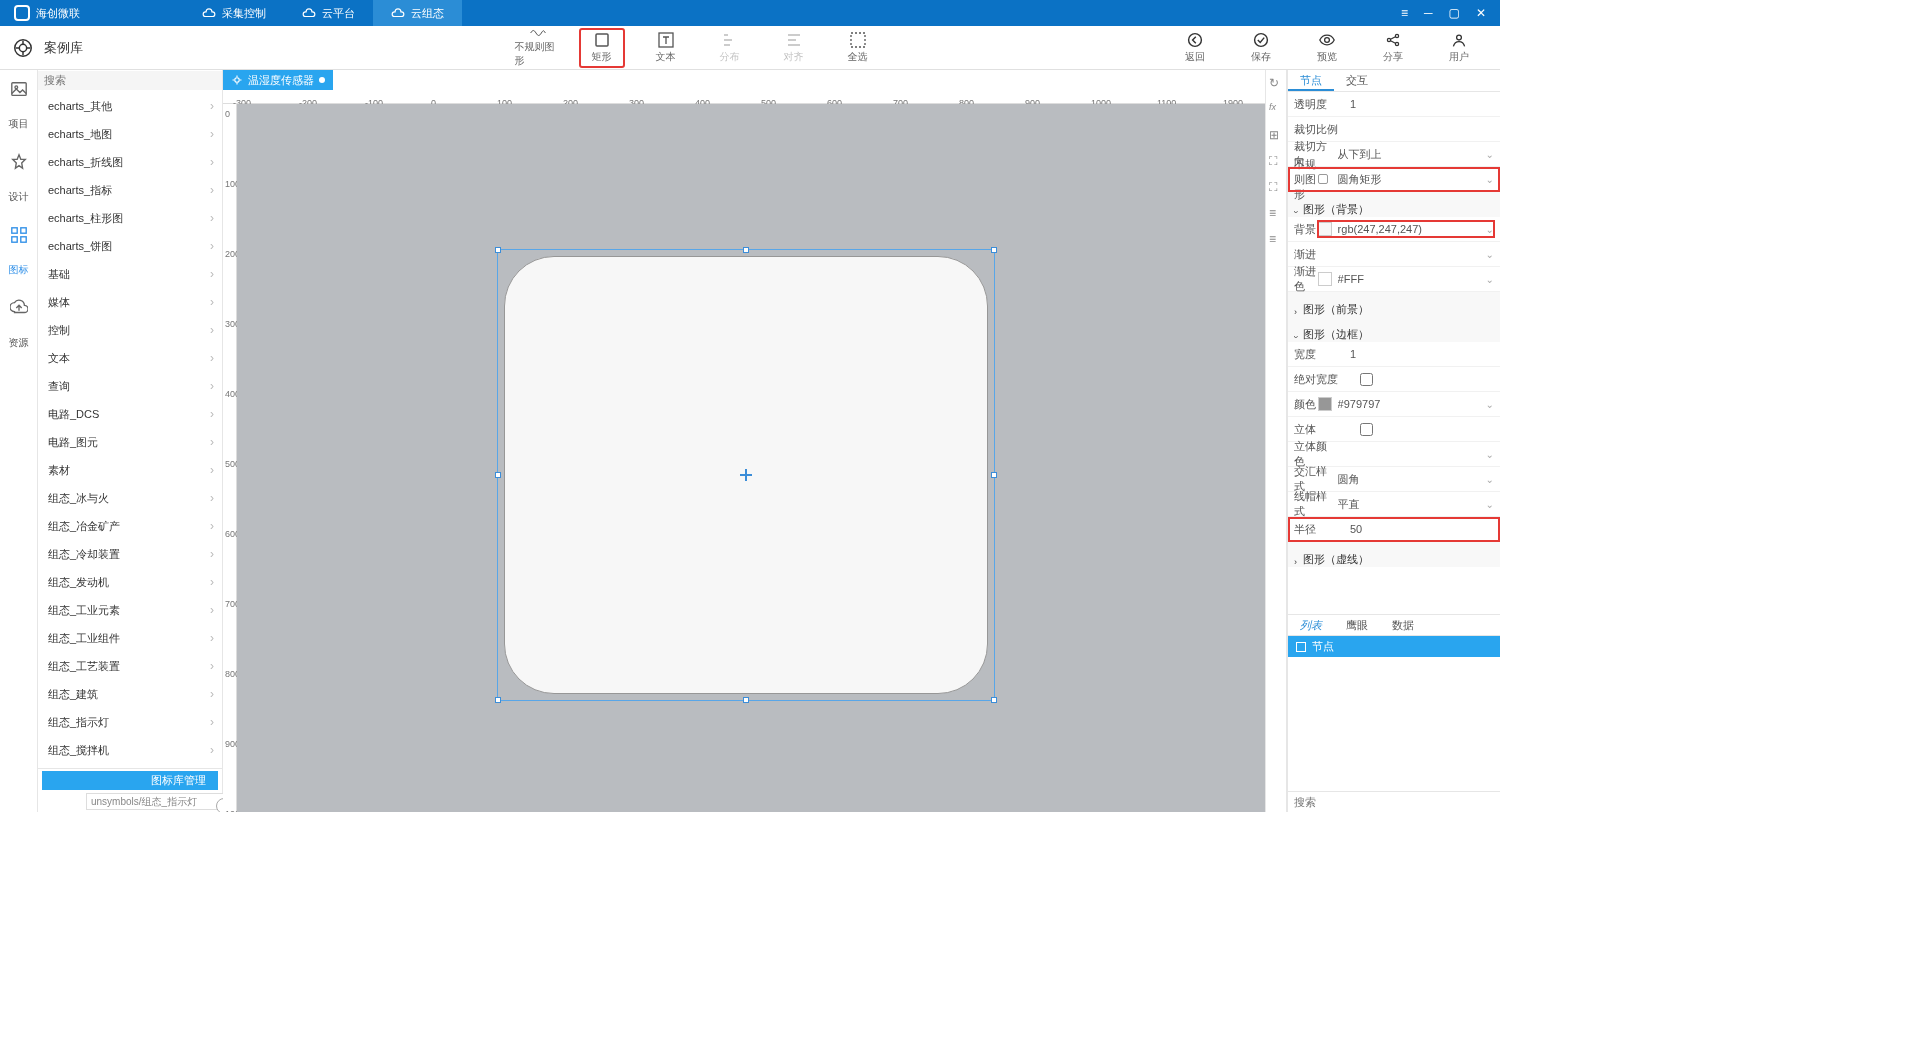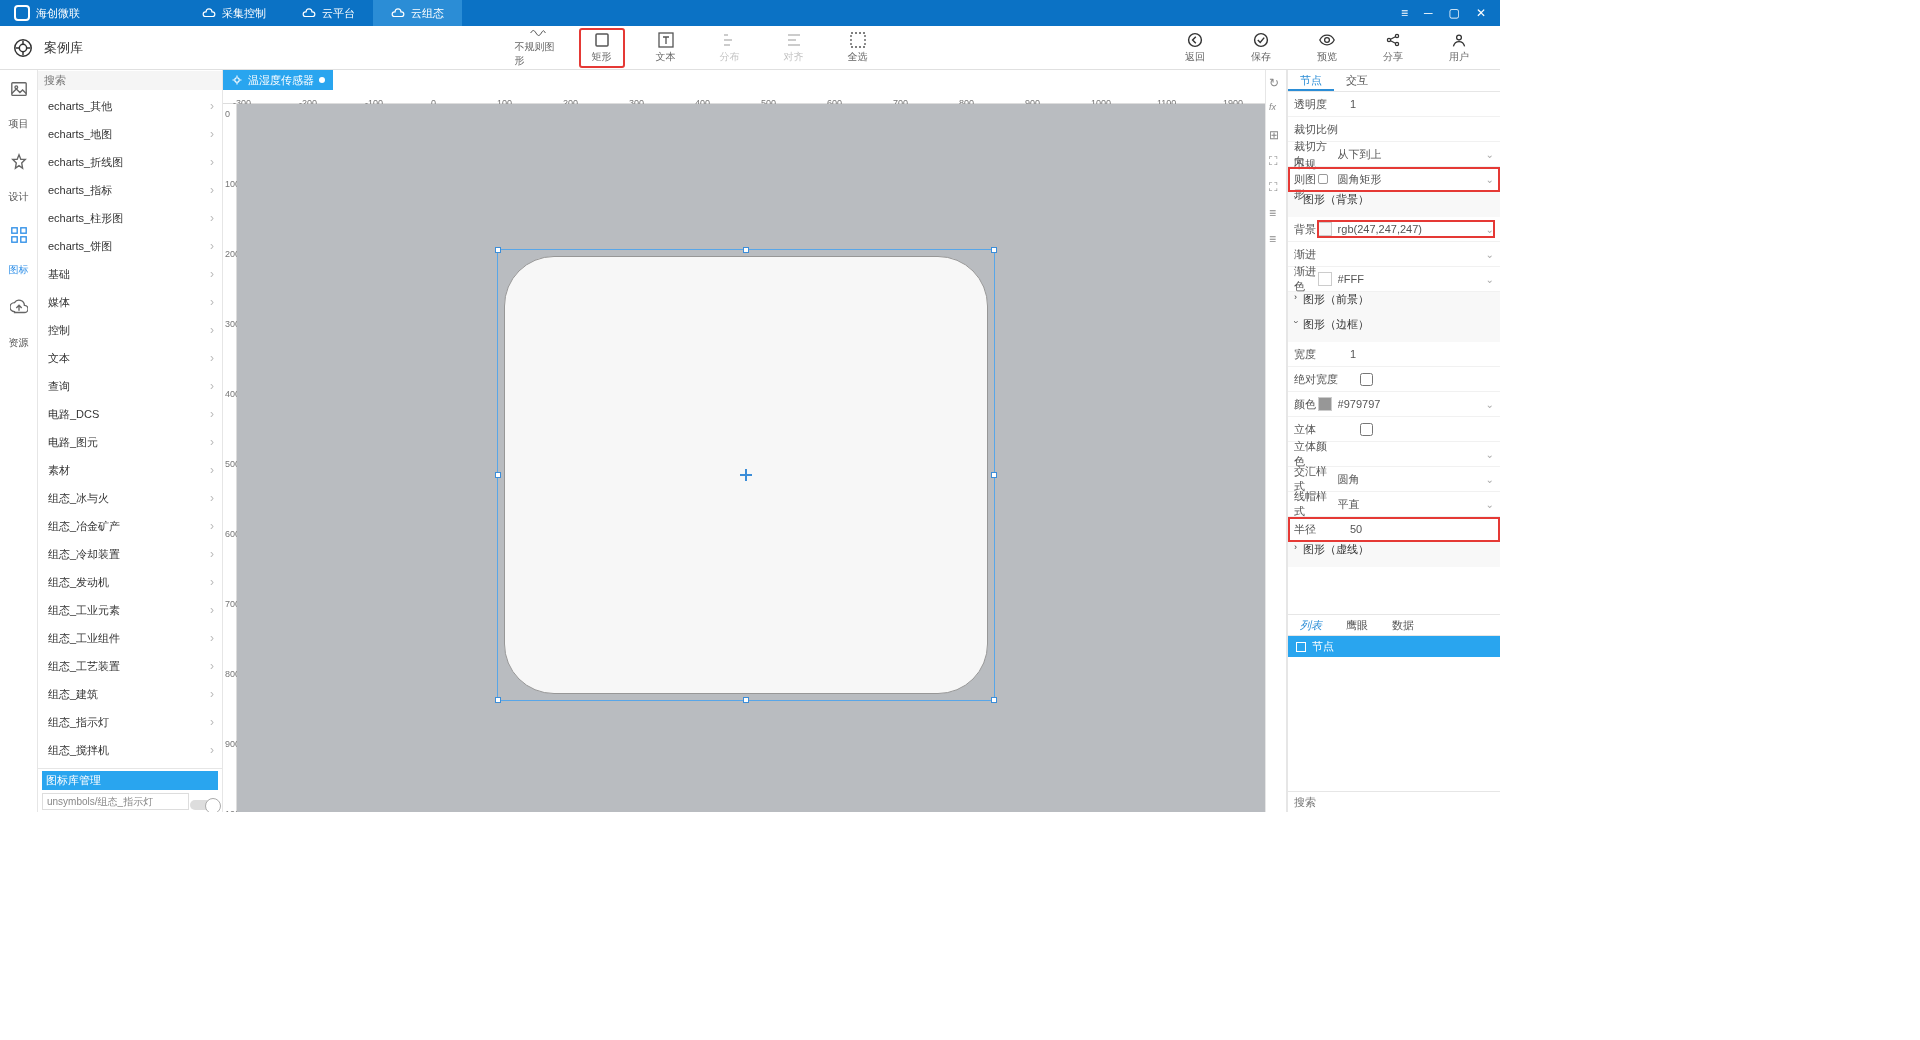--- a/index.html
+++ b/index.html
@@ -36,22 +36,22 @@
 .sidenav .sn-item.active svg { stroke: #3090e8; }
 .sidenav .sn-item.active span { color: #3090e8; }
 
 .treepanel { width: 185px; border-right: 1px solid #e6e6e6; display: flex; flex-direction: column; }
 .treepanel .search { height: 20px; border-bottom: 1px solid #e6e6e6; }
 .treepanel .search input { width: 100%; height: 100%; border: none; padding: 0 6px; font-size: 11px; outline: none; background: #f5f5f5; }
 .treepanel .tree { flex: 1; overflow-y: auto; padding: 2px 0; }
 .tree-item { height: 28px; display: flex; align-items: center; justify-content: space-between; padding: 0 8px 0 10px; font-size: 11px; color: #333; cursor: pointer; }
 .tree-item .chev { color: #bbb; font-size: 12px; }
 .treepanel .foot { border-top: 1px solid #e6e6e6; padding: 2px 4px; }
-.treepanel .foot .mgr { background: #29a5ef; color: #fff; font-size: 11px; text-align: left; padding: 2px 4px; margin-bottom: 3px; }
-.treepanel .foot .path-row { display: flex; align-items: flex-end; gap: 1px; }
+.treepanel .foot .mgr { background: #29a5ef; color: #fff; font-size: 11px; text-align: right; padding: 2px 12px; margin-bottom: 3px; }
+.treepanel .foot .path-row { display: flex; align-items: flex-end; gap: 1px; margin-left: 44px; }
 .treepanel .foot input { flex: 1; border: 1px solid #ddd; font-size: 10px; padding: 2px 4px; color: #888; }
 .treepanel .foot .slider { width: 28px; height: 10px; background: #ddd; border-radius: 5px; position: relative; }
 .treepanel .foot .slider::after { content: ''; position: absolute; right: -3px; top: -2px; width: 14px; height: 14px; background: #fff; border: 1px solid #aaa; border-radius: 50%; }
 
 
 .canvas-wrap { flex: 1; display: flex; flex-direction: column; background: #fff; position: relative; }
 .file-tab { height: 20px; background: #fff; display: flex; }
 .file-tab .ft { background: #29a5ef; color: #fff; font-size: 11px; padding: 2px 8px; display: flex; align-items: center; gap: 5px; }
 .file-tab .ft .dot { width: 6px; height: 6px; background: #fff; border-radius: 50%; }
 .ruler-h { height: 14px; background: #fff; border-bottom: 1px solid #ddd; position: relative; font-size: 9px; color: #777; }
@@ -83,21 +83,21 @@
 .props .ptab.active { color: #2b8dd6; border-bottom: 2px solid #2b8dd6; }
 .props .pbody { flex: 1; overflow-y: auto; }
 .prow { display: flex; align-items: center; height: 25px; padding: 0 6px; border-bottom: 1px solid #f1f1f1; }
 .prow .plabel { width: 66px; color: #555; font-size: 11px; }
 .prow .pval { flex: 1; display: flex; align-items: center; gap: 4px; }
 .prow input[type=text] { flex: 1; border: none; font-size: 11px; padding: 2px; color: #555; background: transparent; }
 .prow .dd { color: #aaa; font-size: 10px; cursor: pointer; }
 .prow.hl { outline: 2px solid #e53935; outline-offset: -2px; }
 .prow.hl-field .pval { outline: 2px solid #e53935; outline-offset: -1px; }
 .prow .icon-before { width: 10px; height: 10px; border: 1px solid #999; border-radius: 2px; margin-right: 4px; }
-.psection { height: 25px; display: flex; align-items: flex-start; padding: 0 6px; background: #f8f8f8; gap: 6px; color: #333; font-weight: 500; font-size: 11px; cursor: pointer; }
+.psection { height: 25px; display: flex; align-items: flex-end; padding: 0 6px; background: #f8f8f8; gap: 6px; color: #333; font-weight: 500; font-size: 11px; cursor: pointer; }
 .psection .chev2 { font-size: 9px; transform: rotate(90deg); }
 .psection.collapsed .chev2 { transform: rotate(0); }
 .swatch { width: 14px; height: 14px; border: 1px solid #ccc; }
 .swatch.bg { background: #f7f7f7; }
 .swatch.white { background: #fff; }
 .swatch.grey { background: #979797; }
 .props .ltabs { height: 22px; display: flex; border-top: 1px solid #e6e6e6; border-bottom: 1px solid #e6e6e6; }
 .props .ltab { padding: 3px 12px; cursor: pointer; color: #555; font-size: 11px; }
 .props .ltab.active { color: #2b8dd6; font-style: italic; }
 .props .ltree { flex: 0 0 155px; overflow: auto; }

